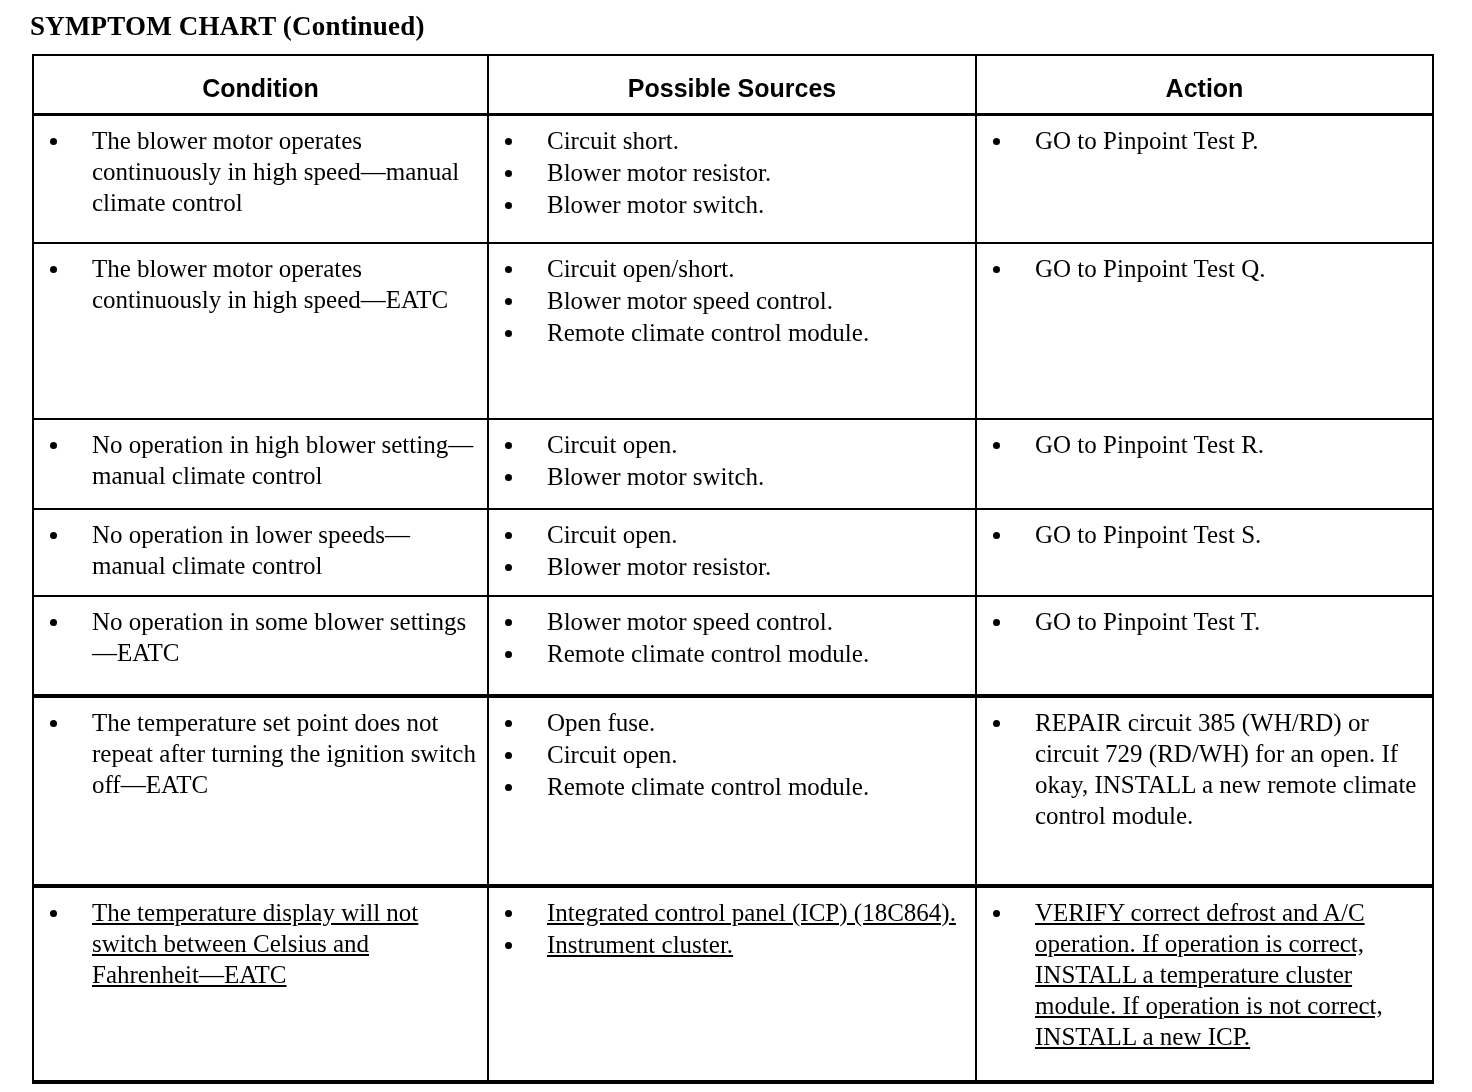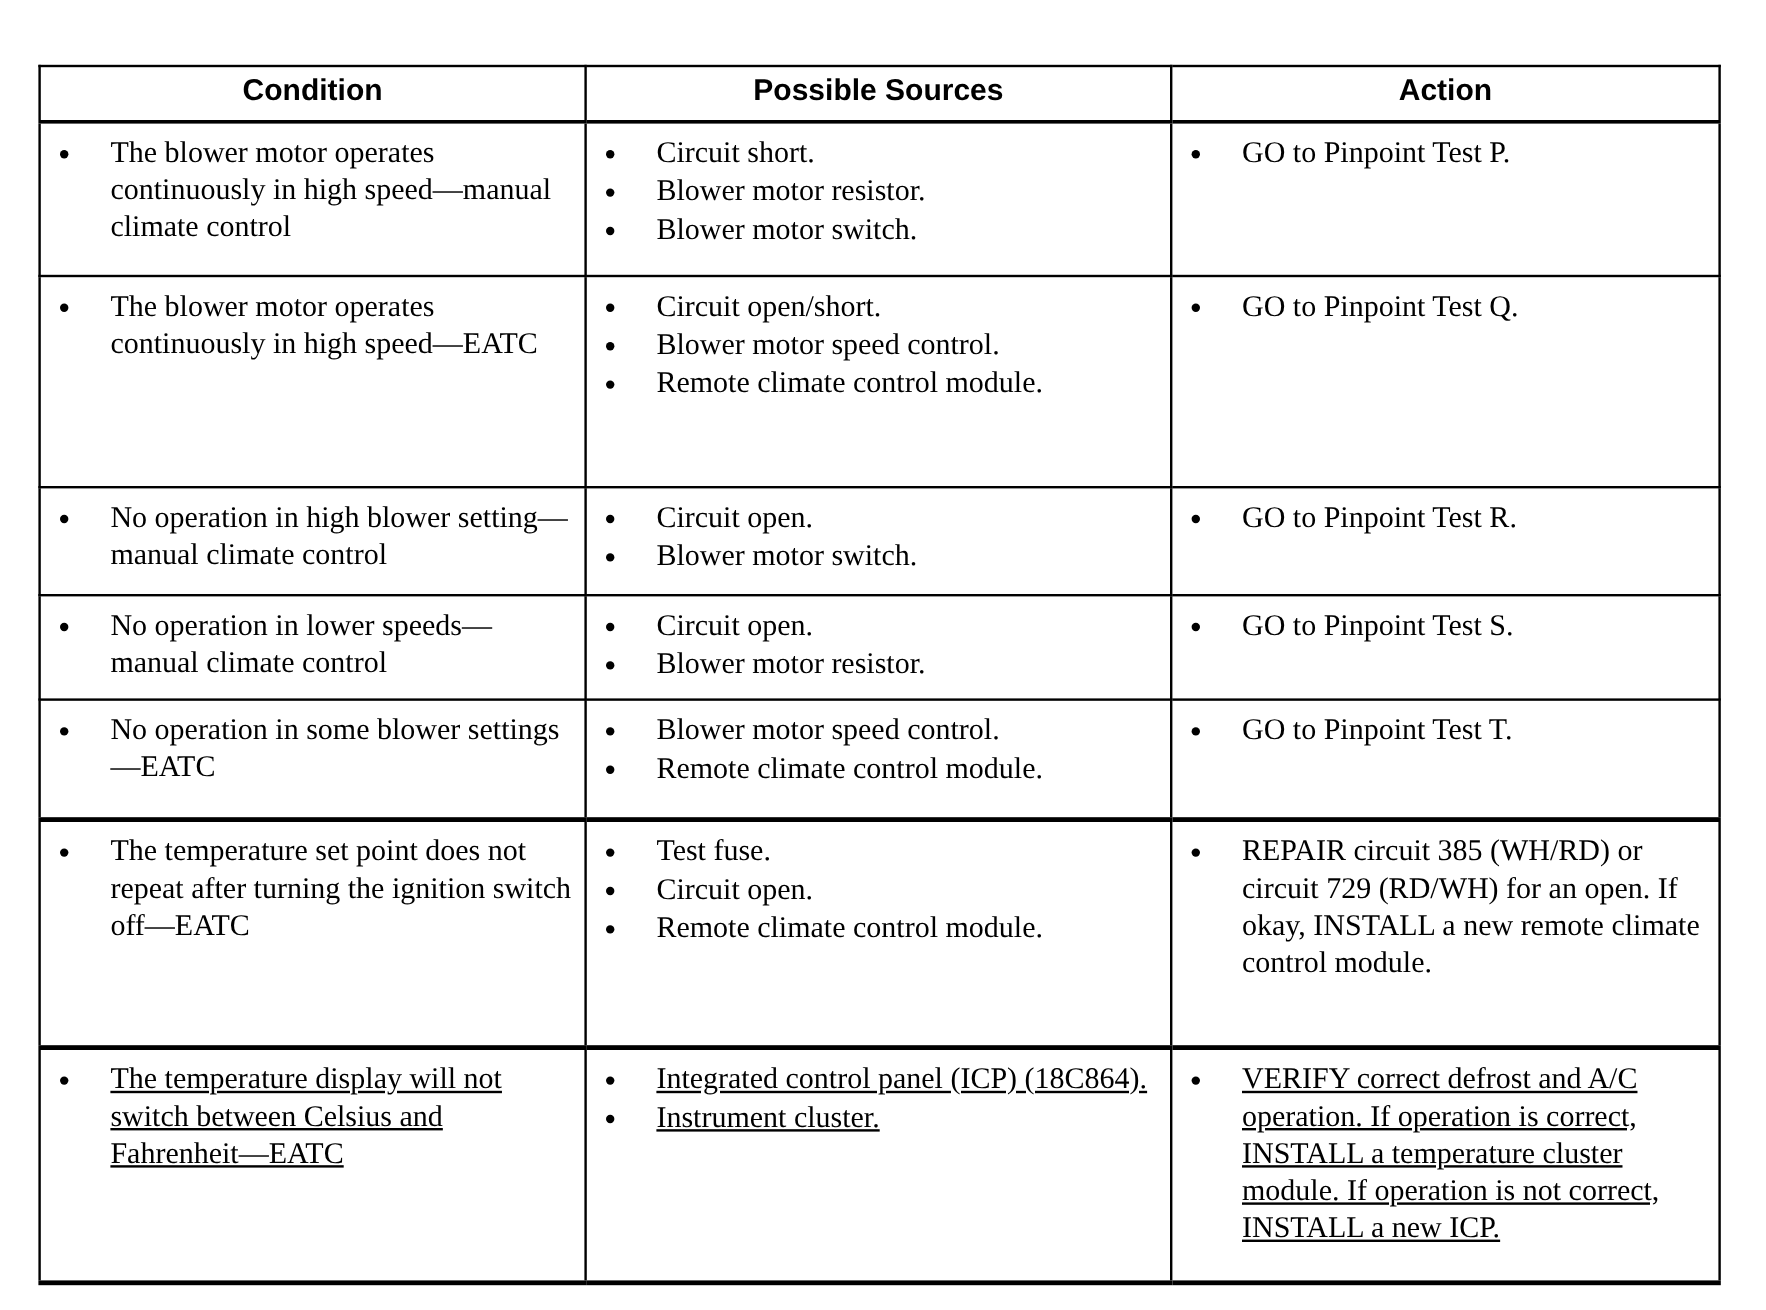--- a/index.html
+++ b/index.html
@@ -49,21 +49,21 @@
     vertical-align: top;
     padding: 0;
   }
   .symptom-table thead th {
     border-bottom-width: 3px;
     text-align: center;
     font-family: "Liberation Sans", "DejaVu Sans", sans-serif;
     font-weight: bold;
     font-size: 25px;
     line-height: 28px;
-    padding: 5px 0 7px 0;
+    padding: 18px 0 7px 0;
     height: 32px;
   }
   .symptom-table tbody td {
     border-top-width: 2px;
     border-bottom-width: 2px;
   }
   .symptom-table tbody tr.thick-top > td {
     border-top-width: 4px;
   }
   .symptom-table tbody tr:last-child > td {
@@ -98,20 +98,21 @@
   td.cell-sources  ul.bullets li { padding-left: 58px; }
   td.cell-action   ul.bullets li { padding-left: 58px; }
 
   .cell-text { display: block; }
 </style>
 </head>
 <body>
 
 <div class="page">
 
+  <div class="page-title">SYMPTOM CHART (Continued)</div>
 
   <table class="symptom-table">
     <colgroup>
       <col class="c-condition">
       <col class="c-sources">
       <col class="c-action">
     </colgroup>
     <thead>
       <tr>
         <th>Condition</th>
@@ -284,21 +285,21 @@
               <li>
                 <span class="bullet-dot"></span>
                 <span class="cell-text">The temperature set point does not repeat after turning the ignition switch off—EATC</span>
               </li>
             </ul>
           </td>
           <td class="cell-sources">
             <ul class="bullets">
               <li>
                 <span class="bullet-dot"></span>
-                <span class="cell-text">Test fuse.</span>
+                <span class="cell-text">Open fuse.</span>
               </li>
               <li>
                 <span class="bullet-dot"></span>
                 <span class="cell-text">Circuit open.</span>
               </li>
               <li>
                 <span class="bullet-dot"></span>
                 <span class="cell-text">Remote climate control module.</span>
               </li>
             </ul>

